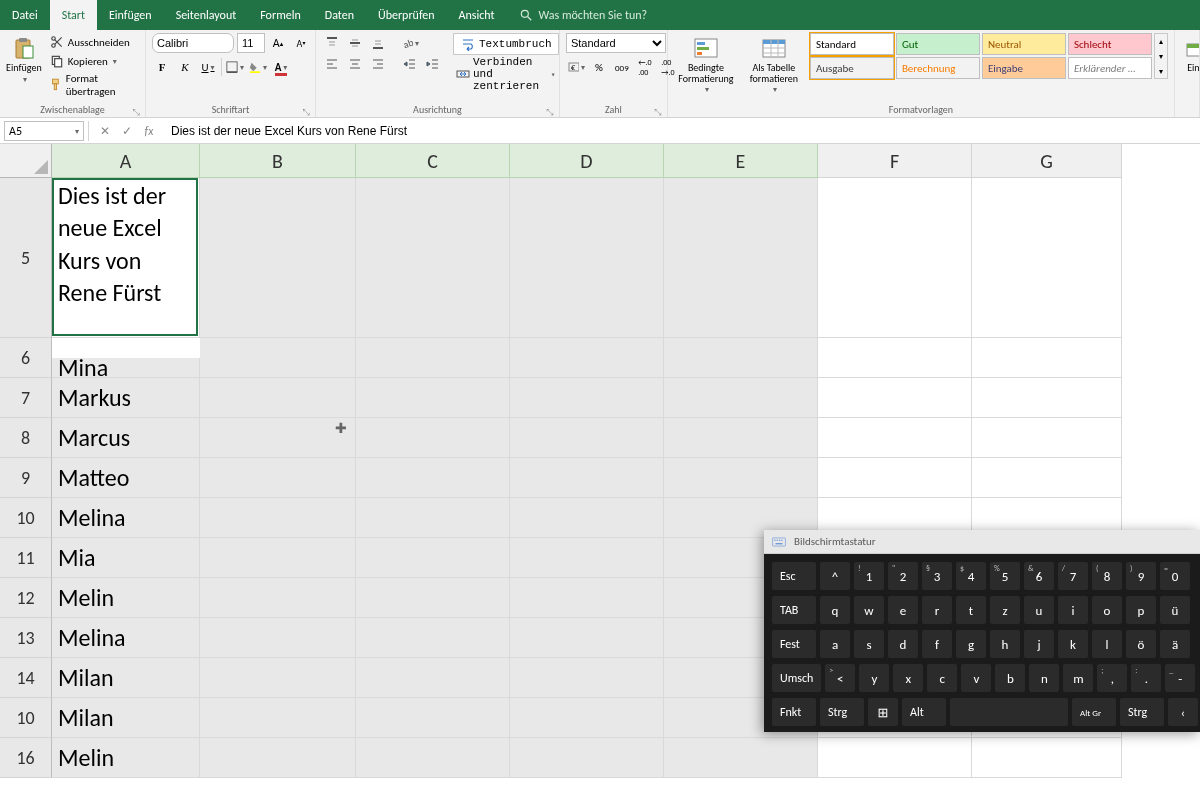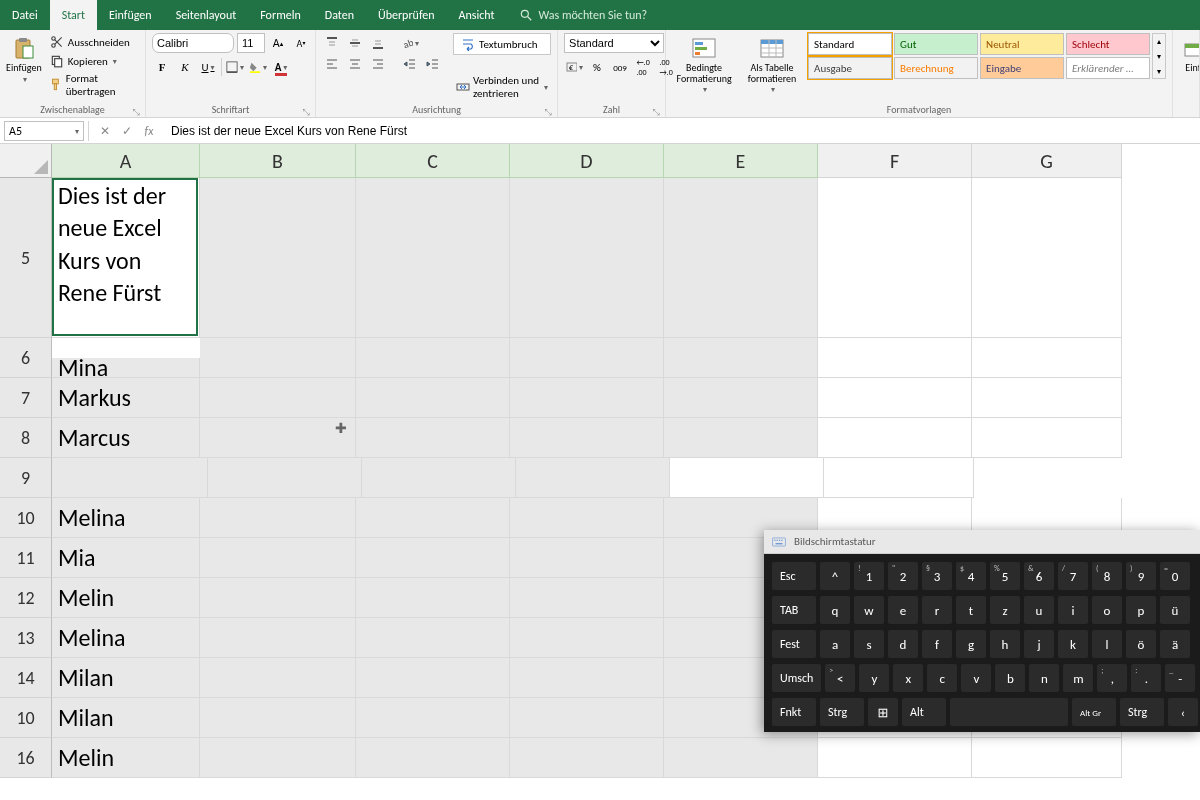--- a/index.html
+++ b/index.html
@@ -268,21 +268,21 @@
           <div class="sqbtn">
               <svg width="14" height="14" stroke="#555">
                 <line x1="6" y1="3" x2="12" y2="3"></line>
                 <line x1="6" y1="7" x2="12" y2="7"></line>
                 <line x1="6" y1="11" x2="12" y2="11"></line>
                 <path d="M1 5 L4 7 L1 9 Z" fill="#2a7ab0"></path>
               </svg>
             </div>
         </div>
       </div>
-      <div class="vcol" style="gap:18px;">
+      <div class="vcol" style="gap:0;font-family:Liberation Mono, monospace;">
         <div class="mini" style="border:1px solid #c8c8c8; background:#fff; padding:2px 6px;">
           <span class="ico">
               <svg width="14" height="14" stroke="#3173c6" fill="none">
                 <path d="M2 3 H12 M2 7 H10 A3 3 0 0 1 10 12 H6 M6 12 L8 10 M6 12 L8 14" stroke-width="1.2"></path>
               </svg>
             </span>
           <span>Textumbruch</span>
         </div>
         <div class="mini">
           <span class="ico">
@@ -450,20 +450,21 @@
         <div class="cell sel a" style="width: 148px;">Marcus</div>
         <div class="cell sel" style="width: 156px;"></div>
         <div class="cell sel" style="width: 154px;"></div>
         <div class="cell sel" style="width: 154px;"></div>
         <div class="cell sel" style="width: 154px;"></div>
         <div class="cell " style="width: 154px;"></div>
         <div class="cell " style="width: 150px;"></div>
       </div>
       <div class="row">
         <div class="rowhdr">9</div>
+        <div class="cell sel a" style="width: 148px;">Matteo</div>
         <div class="cell sel" style="width: 156px;"></div>
         <div class="cell sel" style="width: 154px;"></div>
         <div class="cell sel" style="width: 154px;"></div>
         <div class="cell sel" style="width: 154px;"></div>
         <div class="cell " style="width: 154px;"></div>
         <div class="cell " style="width: 150px;"></div>
       </div>
       <div class="row">
         <div class="rowhdr">10</div>
         <div class="cell sel a" style="width: 148px;">Melina</div>

